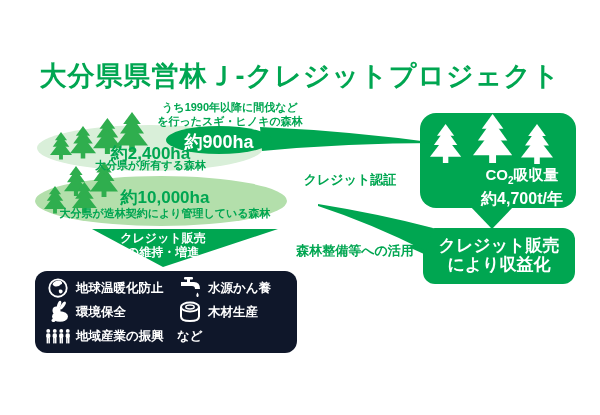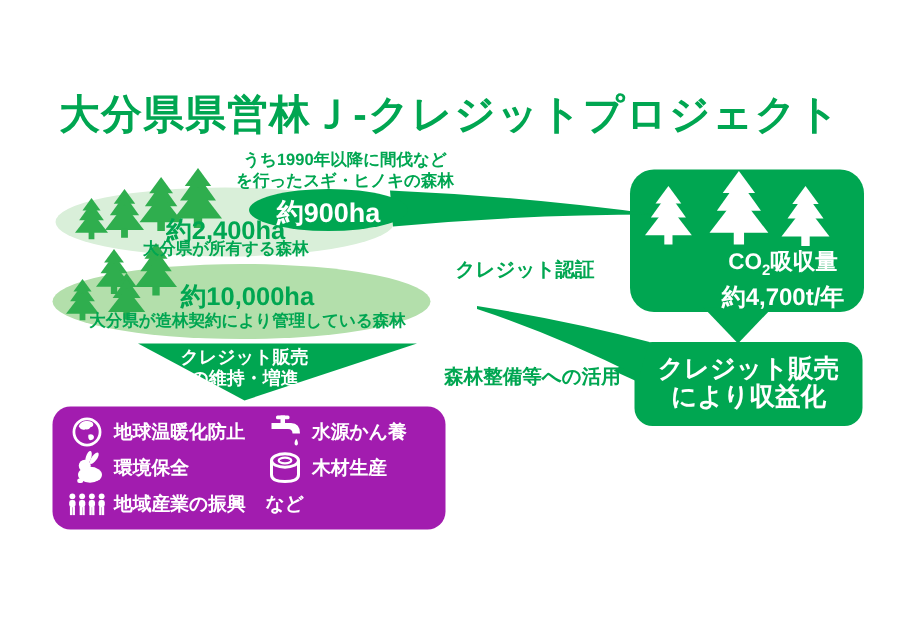--- a/index.html
+++ b/index.html
@@ -30,21 +30,21 @@
             clip-path:polygon(0 0,100% 0,50% 100%);z-index:1;}
   .co2-text{left:420px;top:166px;width:156px;font-size:15px;line-height:17px;z-index:3;margin-left:24px;}
   .co2-amount{font-size:16px;line-height:19px;display:block;}
   .co2-text sub{font-size:10px;}
 
   .sell-box{left:423px;top:228px;width:152px;height:56px;background:#00a651;border-radius:12px;z-index:1;}
   .sell-tail{left:409px;top:237px;width:15px;height:17px;background:#00a651;
              clip-path:polygon(100% 0,100% 100%,0 60%);z-index:1;}
   .sell-text{left:423px;top:236px;width:152px;font-size:17px;line-height:19px;z-index:3;}
 
-  .benefit-box{left:35px;top:271px;width:262px;height:82px;background:#a21caf;border-radius:12px;z-index:1;
+  .benefit-box{left:35px;top:271px;width:262px;height:82px;background:#0f172a;border-radius:12px;z-index:1;
                display:grid;grid-template-columns:132px 1fr;grid-template-rows:repeat(3,1fr);
                padding:5px 6px 5px 10px;box-sizing:border-box;}
   .benefit-cell{display:flex;align-items:center;gap:5px;color:#fff;font-weight:bold;font-size:12.5px;}
   .benefit-icon{width:26px;display:flex;justify-content:center;align-items:center;flex:0 0 26px;}
 </style>
 </head>
 <body>
 
 <div class="canvas">
 

